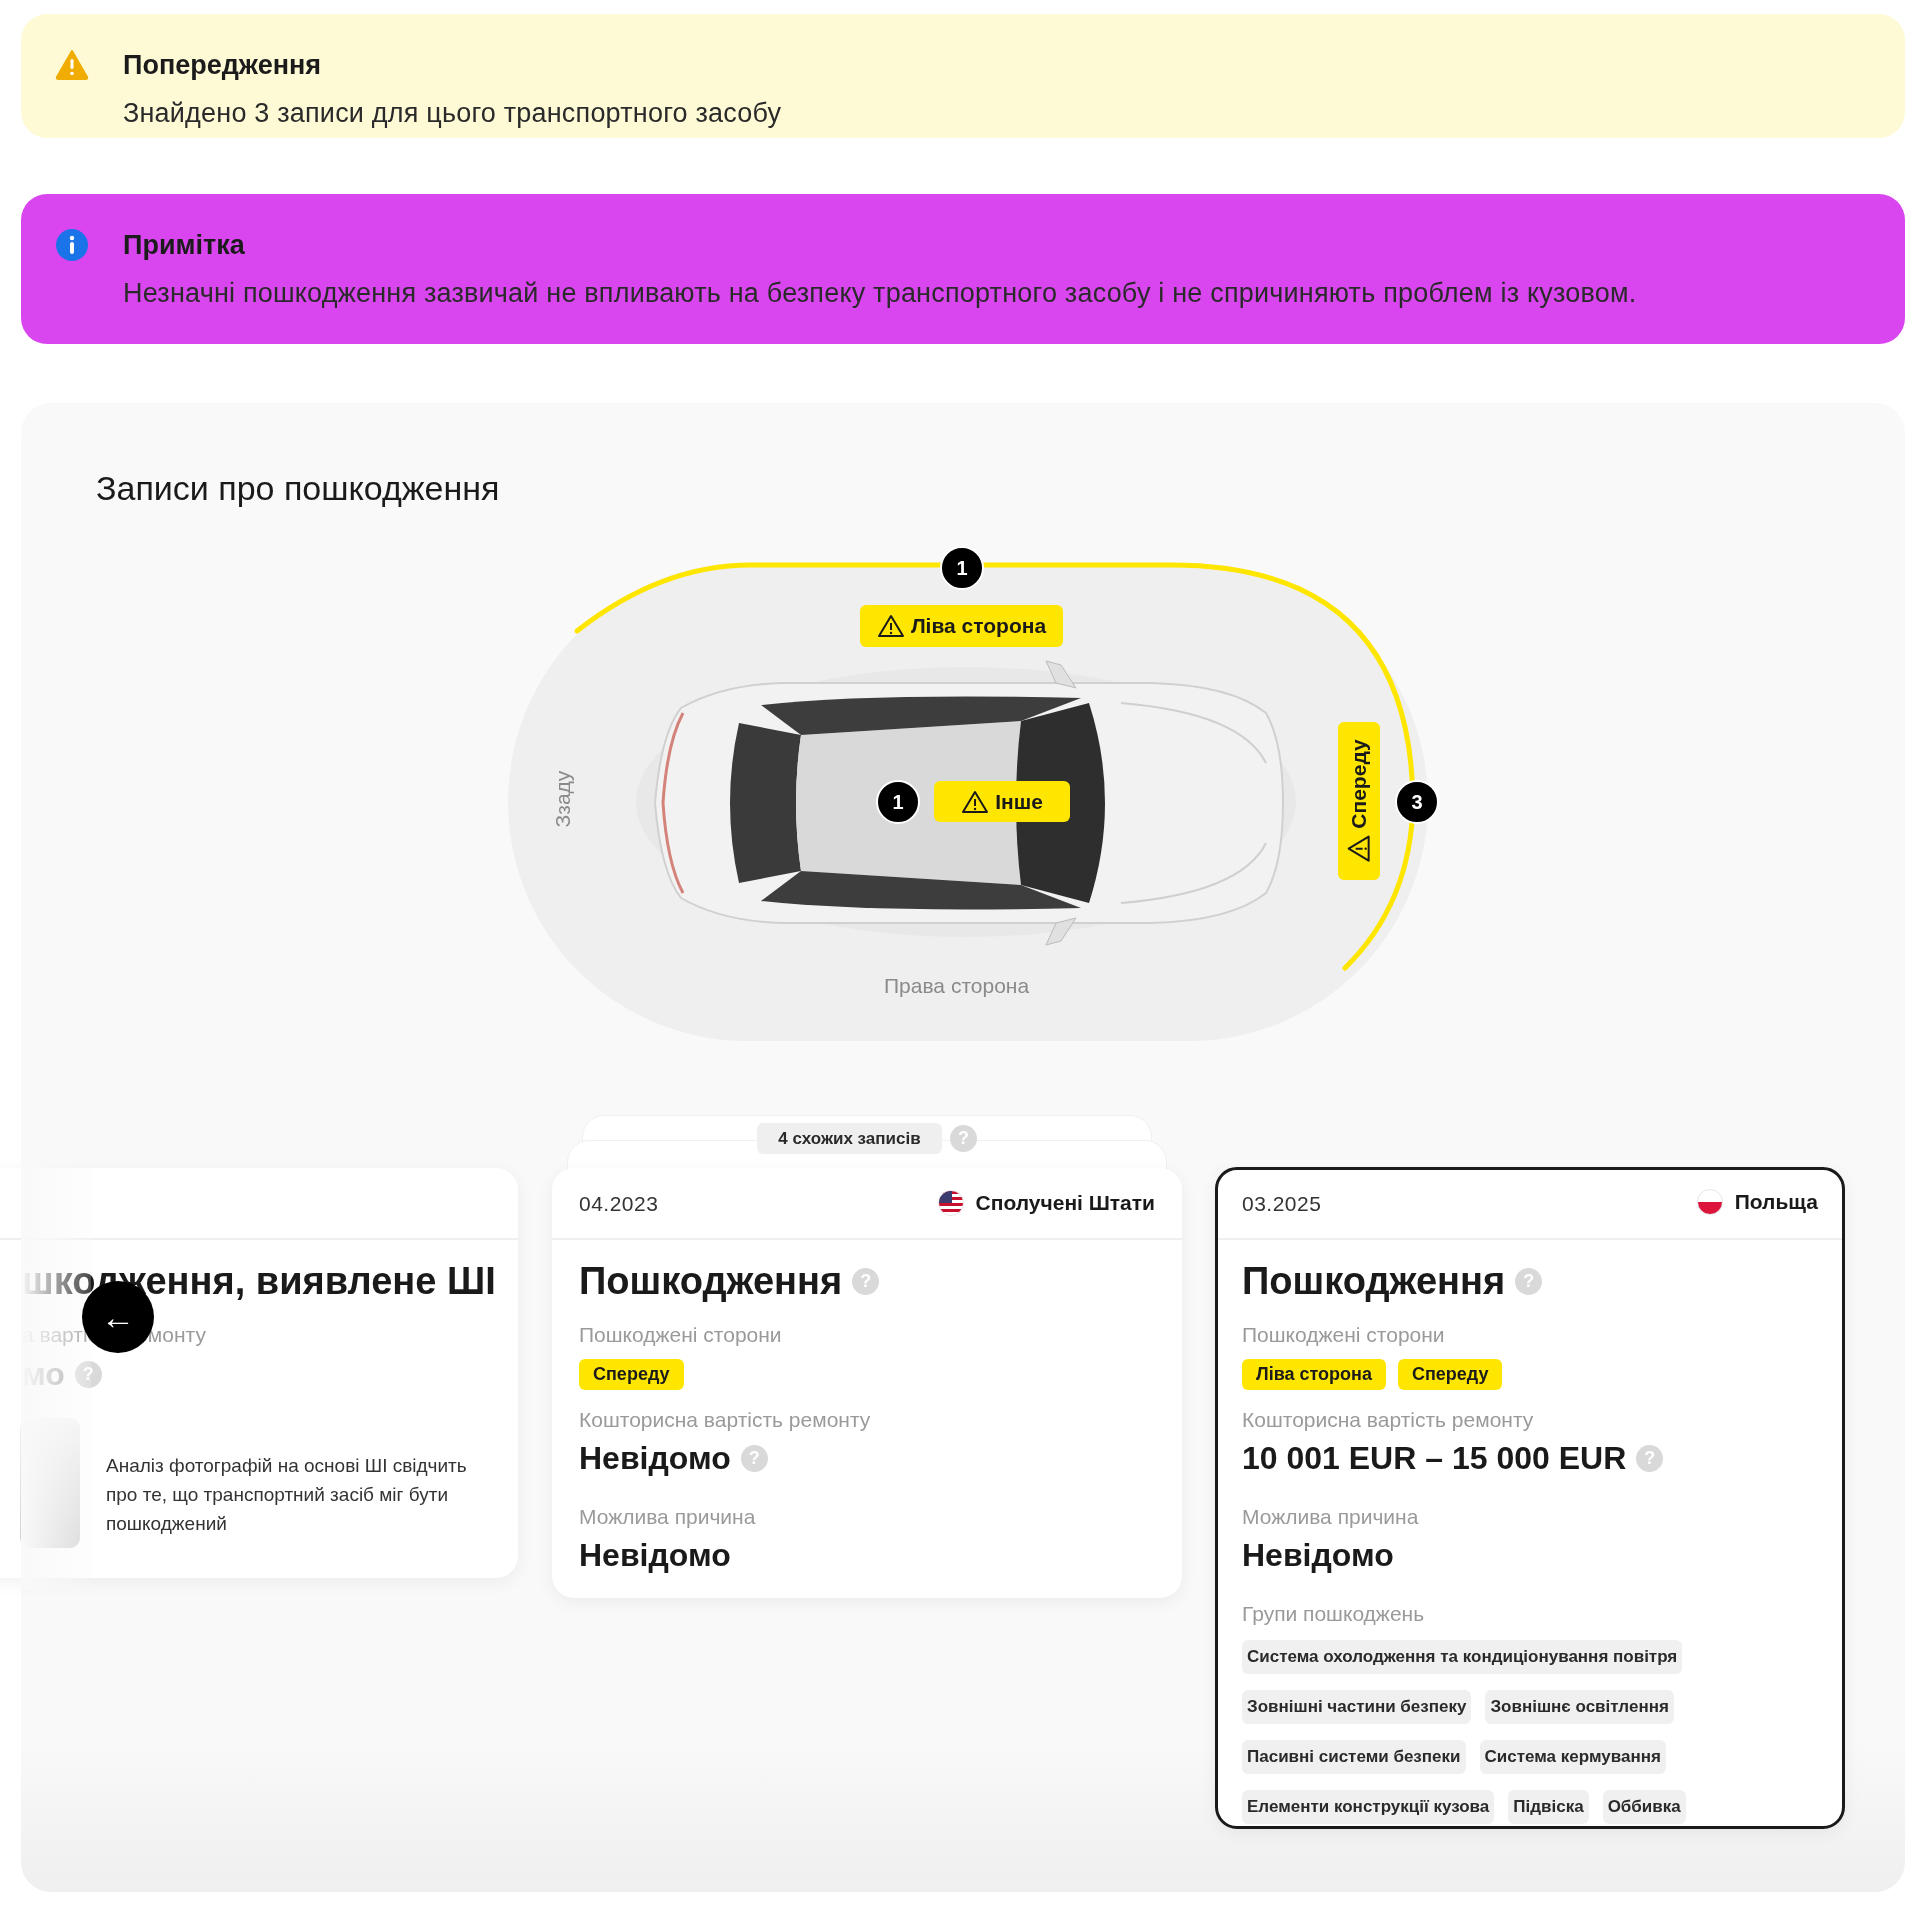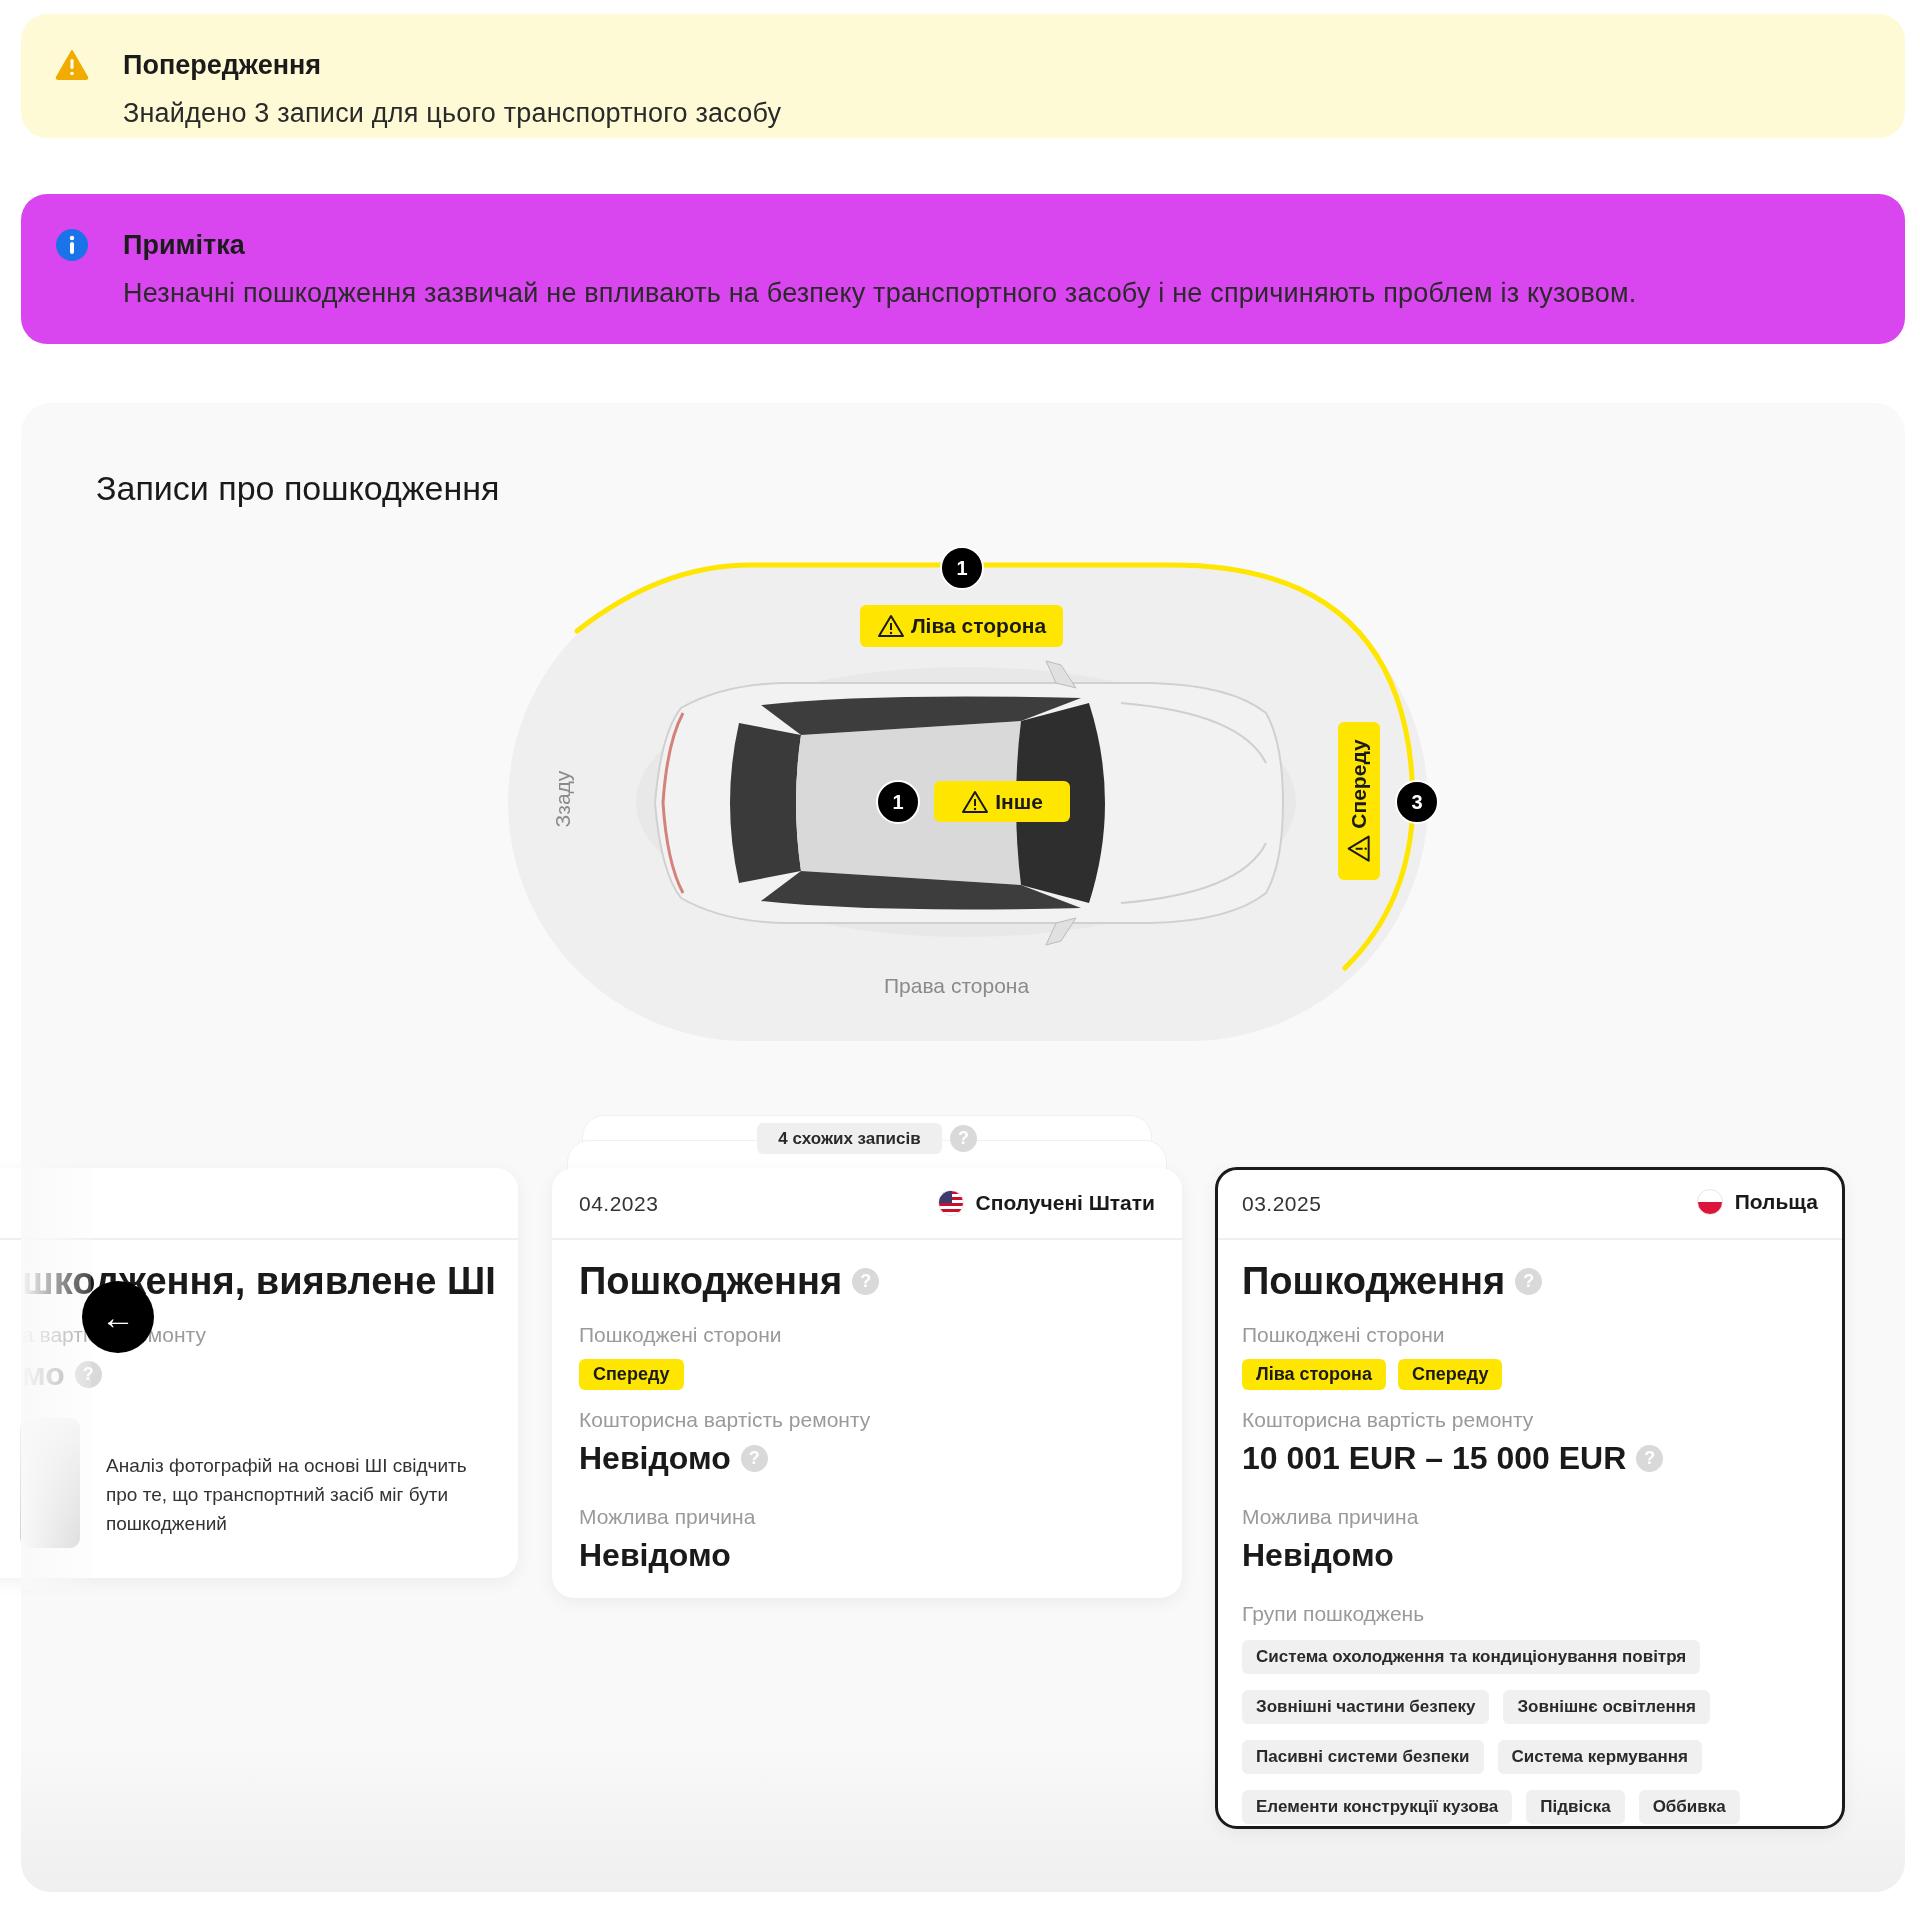--- a/index.html
+++ b/index.html
@@ -33,21 +33,21 @@
   .card .country { position: absolute; right: 27px; top: 22px; font-size: 21px; font-weight: bold; display: flex; align-items: center; gap: 12px; color: #1a1a1a; }
   .flag { width: 26px; height: 26px; border-radius: 50%; overflow: hidden; display: inline-block; position: relative; border: 1px solid #e5e5e5; }
   .card .ctitle { position: absolute; left: 27px; font-size: 38px; font-weight: bold; color: #1a1a1a; display: flex; align-items: center; gap: 10px; }
   .help { width: 27px; height: 27px; border-radius: 50%; background: #d9d9d9; color: #fff; font-size: 18px; font-weight: bold;
     display: inline-flex; align-items: center; justify-content: center; }
   .card .lbl { position: absolute; left: 27px; font-size: 21px; color: #9a9a9a; }
   .card .val { position: absolute; left: 27px; font-size: 32px; font-weight: bold; color: #1a1a1a; display: flex; align-items: center; gap: 10px; text-align: right; }
   .chips { position: absolute; left: 27px; display: flex; gap: 12px; }
   .chip-y { background: #ffe600; border-radius: 6px; font-size: 18px; font-weight: bold; padding: 5px 14px; color: #1a1a1a; }
   .groups { position: absolute; left: 27px; width: 560px; display: flex; flex-wrap: wrap; gap: 16px 14px; }
-  .chip-g { background: #f0f0f0; border-radius: 6px; font-size: 17px; font-weight: bold; padding: 7px 14px; color: #2a2a2a; white-space: nowrap; }
+  .chip-g { background: #f0f0f0; border-radius: 6px; font-size: 17px; font-weight: bold; padding: 7px 5px; color: #2a2a2a; white-space: nowrap; }
 
   .stack-back { position: absolute; background: #fff; border-radius: 22px; border: 1px solid #f0f0f0; }
   .similar-pill { position: absolute; left: 757px; top: 1123px; height: 31px; width: 185px; background: #efefef; border-radius: 6px;
     font-size: 17px; font-weight: bold; color: #2a2a2a; display: flex; align-items: center; justify-content: center; }
 
   .arrow-btn { position: absolute; left: 82px; top: 1281px; width: 72px; height: 72px; border-radius: 50%; background: #000; color: #fff;
     font-size: 34px; display: flex; align-items: center; justify-content: center; }
   .fade-left { position: absolute; left: 21px; top: 1160px; width: 70px; height: 430px;
     background: linear-gradient(to right, rgba(249,249,249,1), rgba(249,249,249,0.2)); }
 </style>

